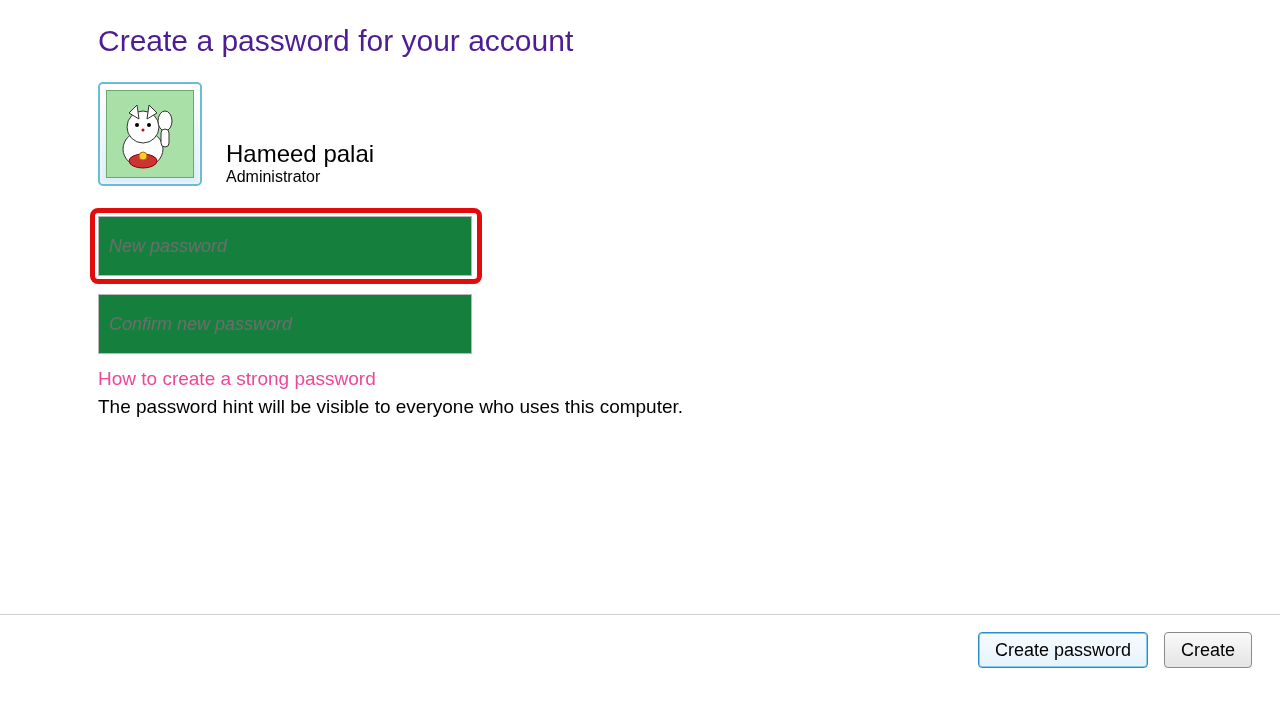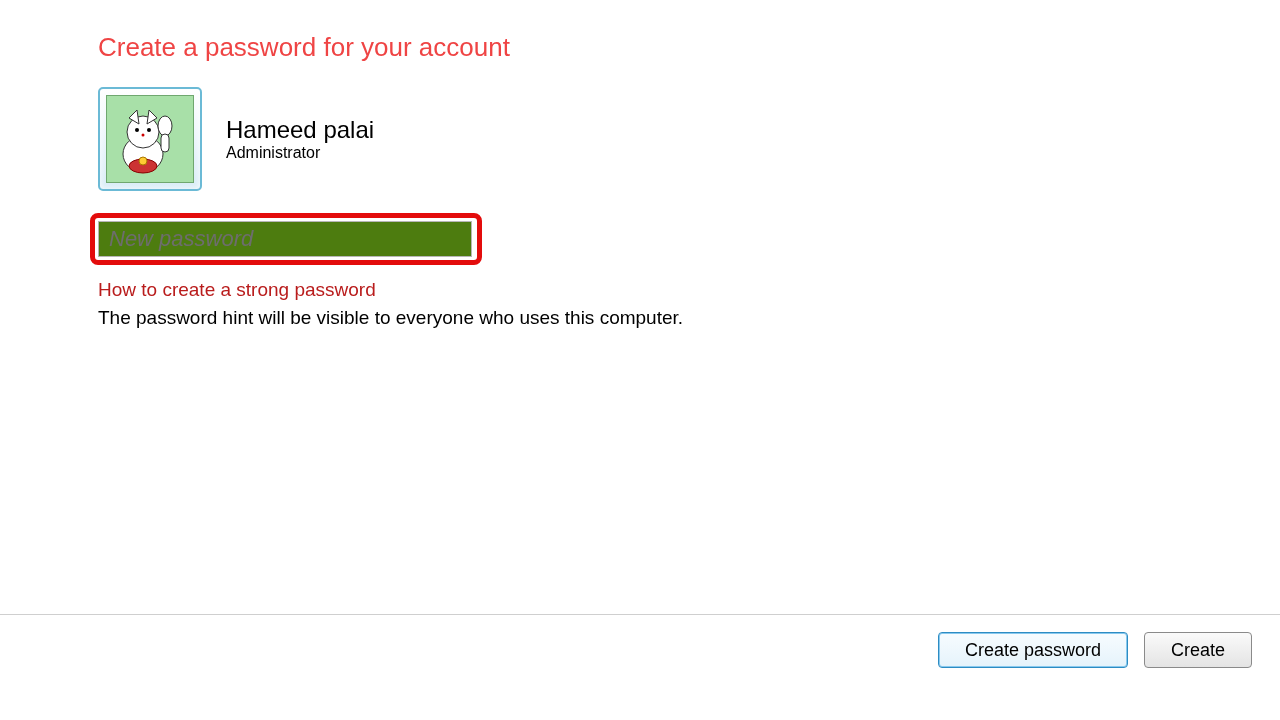--- a/index.html
+++ b/index.html
@@ -12,29 +12,28 @@
     font-size: 18px;
     color: #1a1a1a;
     overflow: hidden;
   }
   .content {
     padding: 24px 0 0 98px;
     position: relative;
     width: 1080px;
   }
   .page-title {
-    color: #ef4444;
-    font-size: 26px;
+    color: #4c1d95;
+    font-size: 30px;
     font-weight: 400;
     margin-bottom: 24px;
-    margin-top: 8px;
   }
   .user-row {
     display: flex;
-    align-items: center;
+    align-items: flex-end;
     gap: 24px;
     margin-bottom: 22px;
   }
   .avatar-frame {
     width: 100px;
     height: 100px;
     border: 2px solid #6bbad6;
     border-radius: 5px;
     background: linear-gradient(#ffffff, #d8ecf7);
     box-shadow: inset 0 0 6px rgba(255,255,255,0.9);
@@ -70,42 +69,42 @@
     padding: 3px;
     width: 376px;
     margin-left: -8px;
     margin-bottom: 10px;
   }
 
   input.text-field {
     width: 352px;
     height: 34px;
     border: 1px solid #b7b7b7;
-    padding: 0 10px;
-    font-size: 22px;
+    padding: 12px 10px;
+    font-size: 18px;
     font-family: inherit;
-    background: #4d7c0f;
+    background: #15803d;
     outline: none;
     display: block;
   }
   input.text-field::placeholder {
     color: #6d6d6d;
     font-style: italic;
   }
 
   .field-gap-a { margin-bottom: 10px; }
   .field-gap-b { margin-top: 36px; margin-bottom: 10px; }
 
   .info-text {
     font-size: 19px;
     color: #000;
     margin-top: 6px;
   }
   .link-text {
-    color: #b91c1c;
+    color: #ec4899;
     font-size: 19px;
     cursor: pointer;
     margin-top: 14px;
   }
 
   .divider-line {
     position: absolute;
     left: 0;
     right: 0;
     top: 614px;
@@ -116,21 +115,21 @@
     position: absolute;
     right: 28px;
     top: 632px;
     display: flex;
     gap: 16px;
   }
   button {
     font-family: inherit;
     font-size: 18px;
     height: 36px;
-    padding: 0 26px;
+    padding: 0 16px;
     border: 1px solid #8a8a8a;
     border-radius: 4px;
     background: linear-gradient(#fafafa, #e4e4e4);
     cursor: pointer;
   }
   button.primary {
     border: 1px solid #2d8cc3;
     box-shadow: 0 0 0 1px #88c9ee inset;
     background: linear-gradient(#f7fcff, #e5f3fb);
   }
@@ -163,20 +162,21 @@
     <div>
       <div class="user-name">Hameed palai</div>
       <div class="user-role">Administrator</div>
     </div>
   </div>
 
   <div class="highlight-box">
     <input type="password" class="text-field" placeholder="New password" style="">
   </div>
 
+  <input type="password" class="text-field field-gap-a" placeholder="Confirm new password" style="">
 
   <div class="link-text">How to create a strong password</div>
 
 
   <div class="info-text">The password hint will be visible to everyone who uses this computer.</div>
 
 </div>
 
 <div class="divider-line"></div>
 

